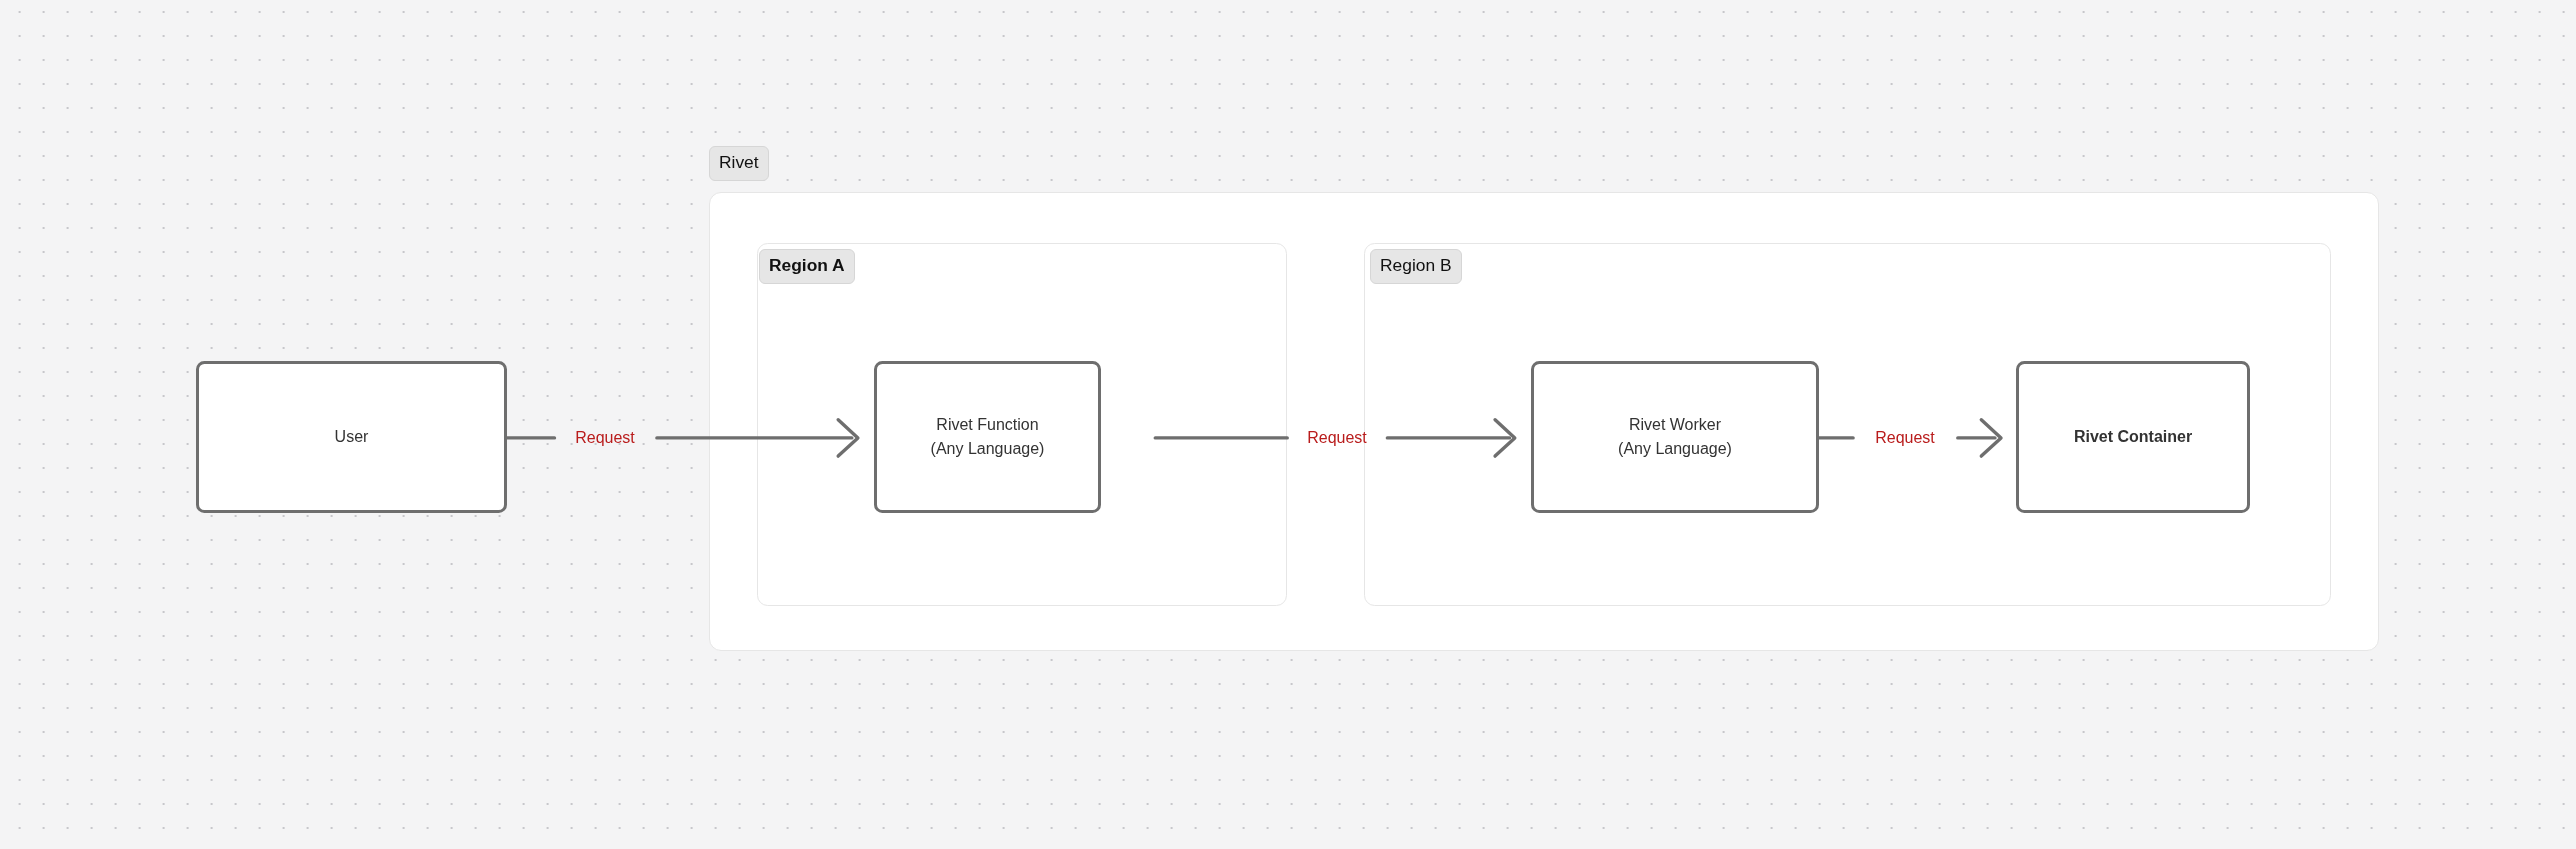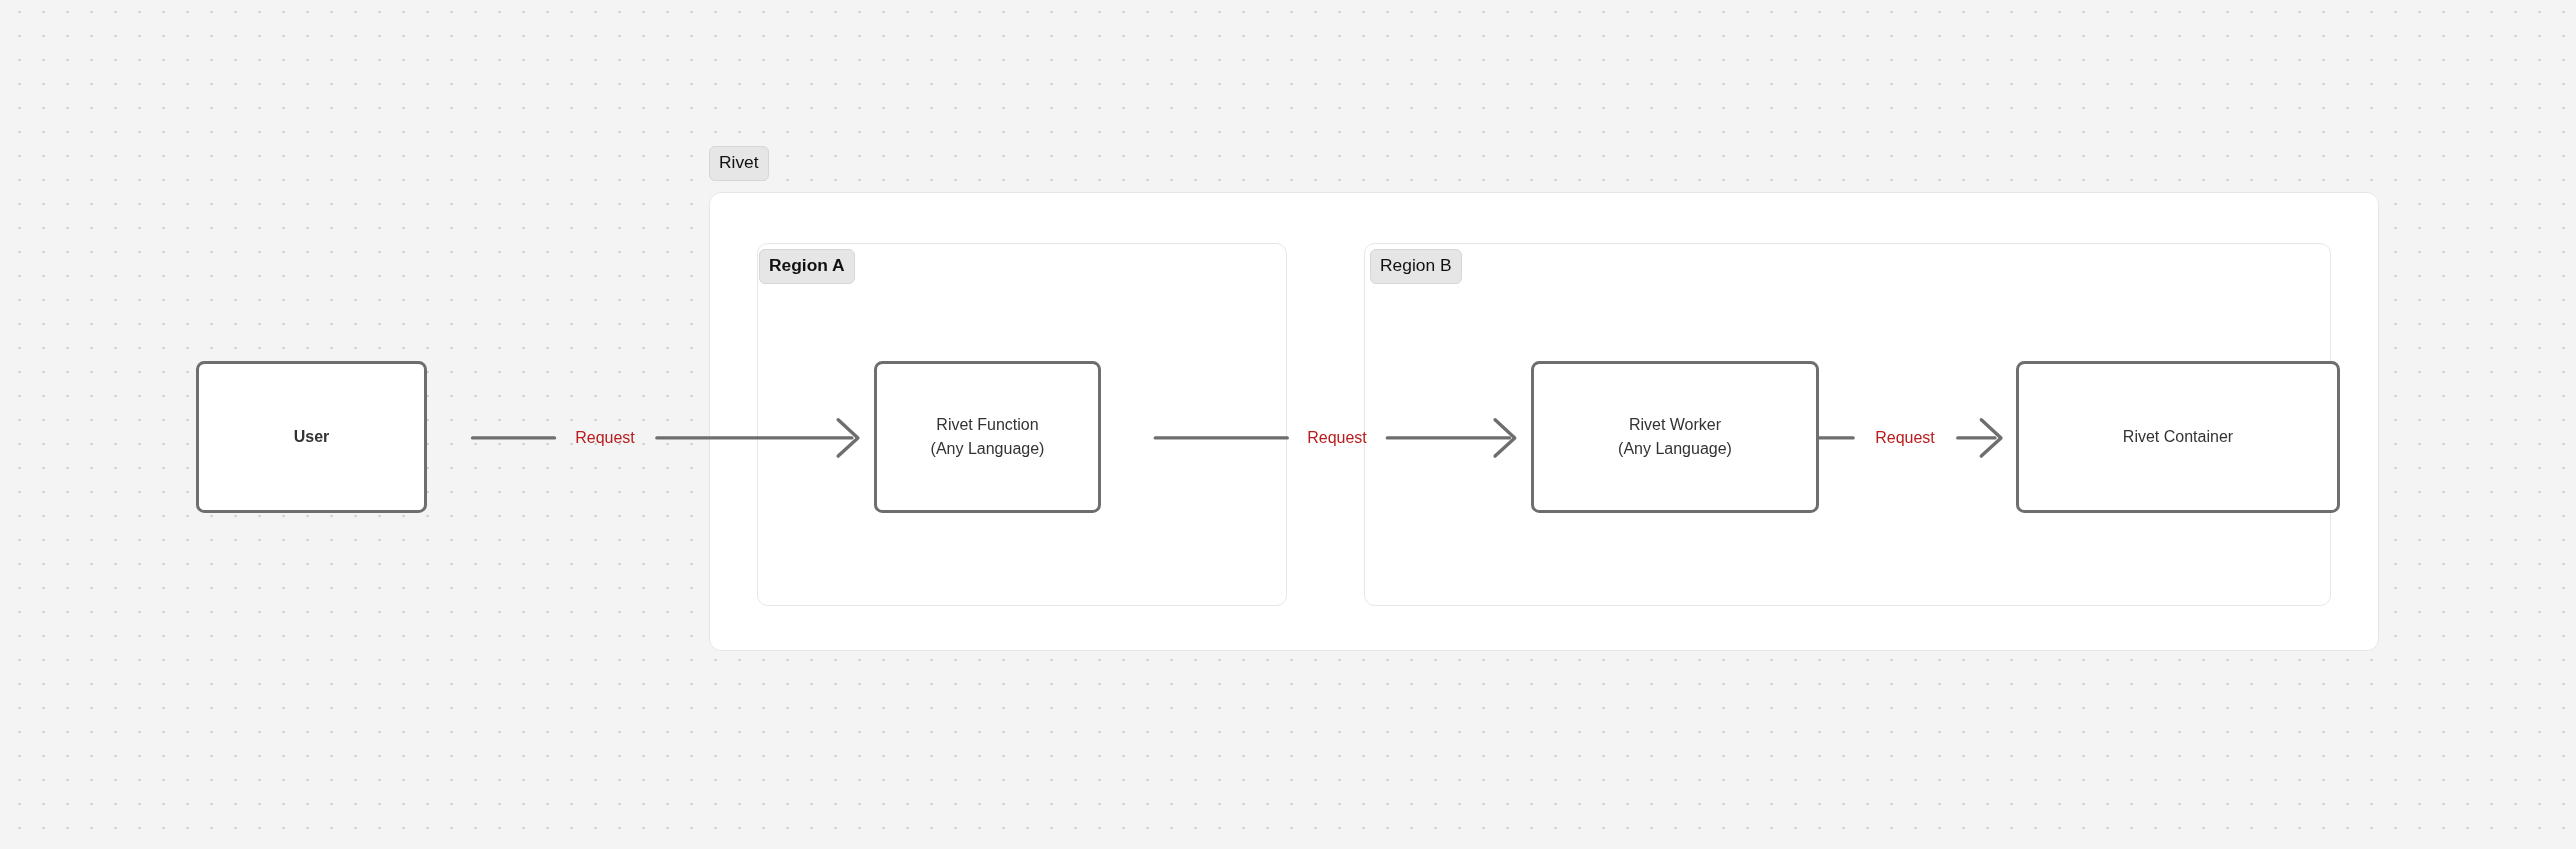--- a/index.html
+++ b/index.html
@@ -53,24 +53,24 @@
     display:flex;
     flex-direction:column;
     align-items:center;
     justify-content:center;
     color:#333333;
     font-size:16px;
     line-height:24px;
     text-align:center;
     white-space:nowrap;
   }
-  #node-user{ left:196px; top:361px; width:231px; height:152px;font-weight:bold; }
+  #node-user{ left:196px; top:361px; width:311px; height:152px; }
   #node-rivet-function{ left:874px; top:361px; width:227px; height:152px; }
   #node-rivet-worker{ left:1531px; top:361px; width:288px; height:152px; }
-  #node-rivet-container{ left:2016px; top:361px; width:324px; height:152px; }
+  #node-rivet-container{ left:2016px; top:361px; width:234px; height:152px;font-weight:bold; }
 
   
   #edges{position:absolute;left:0;top:0;width:2576px;height:850px;pointer-events:none;}
 
   
   .edge-label{
     position:absolute;
     color:#b91c1c;
     font-size:16px;
     line-height:1;

